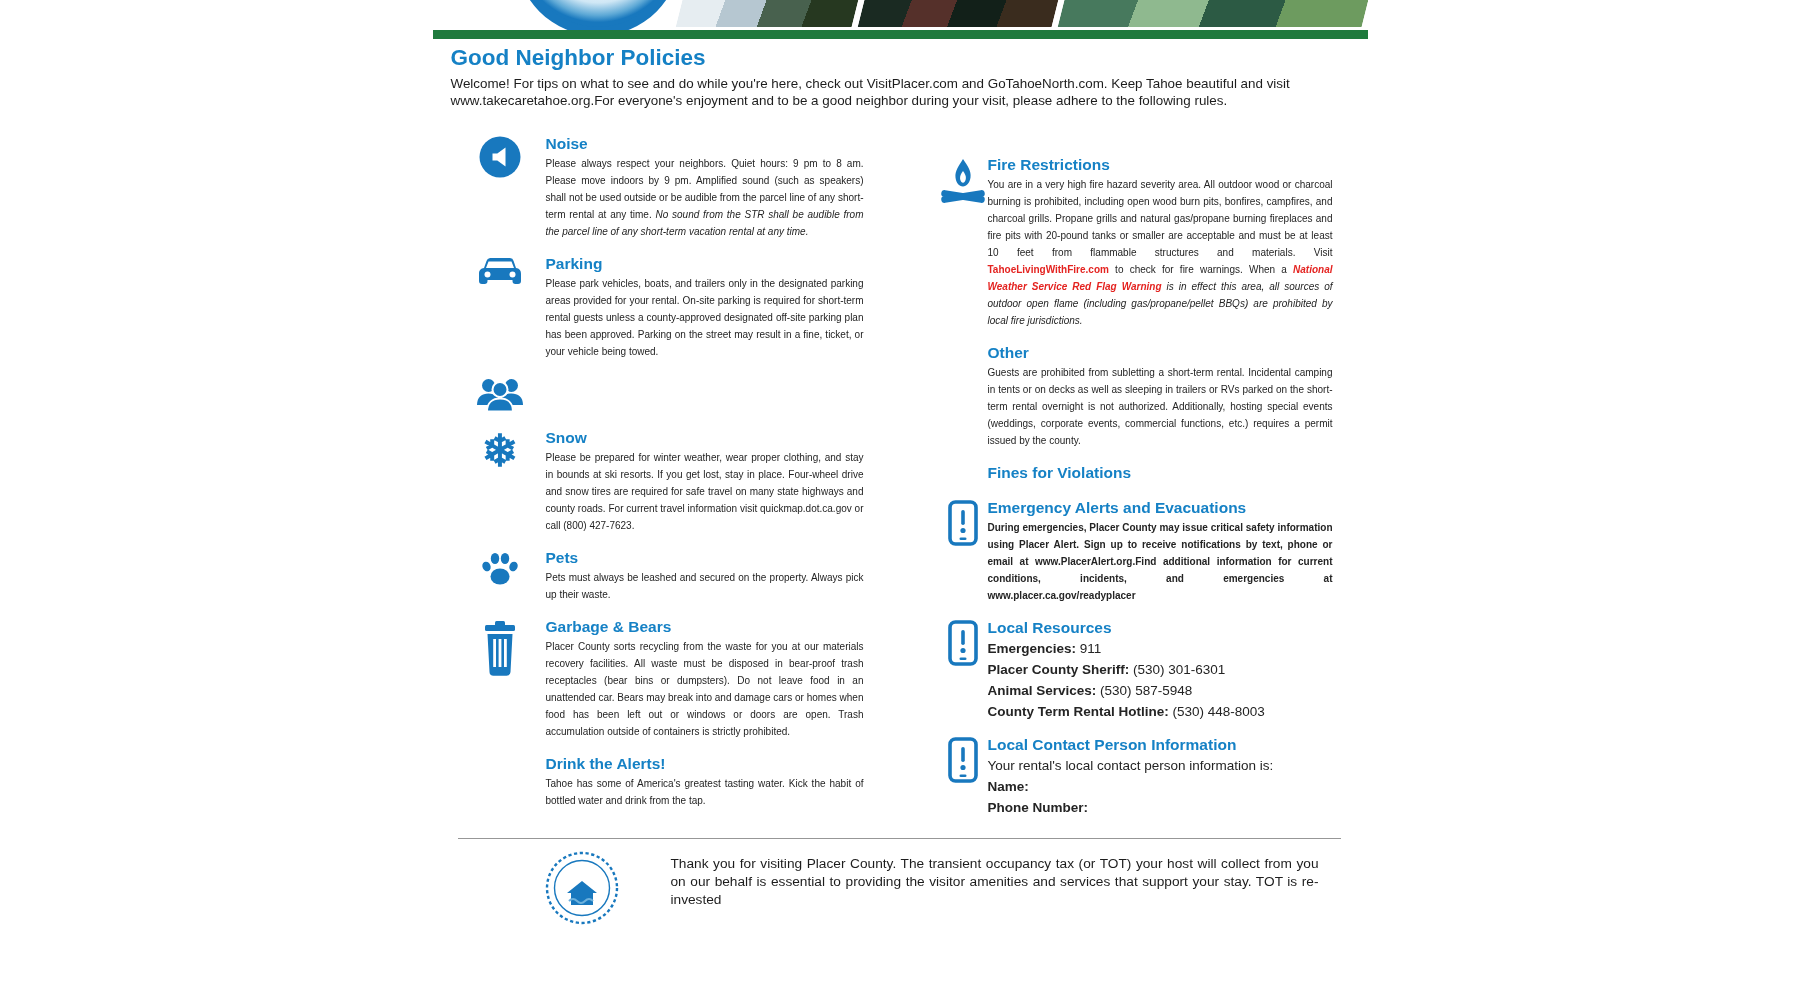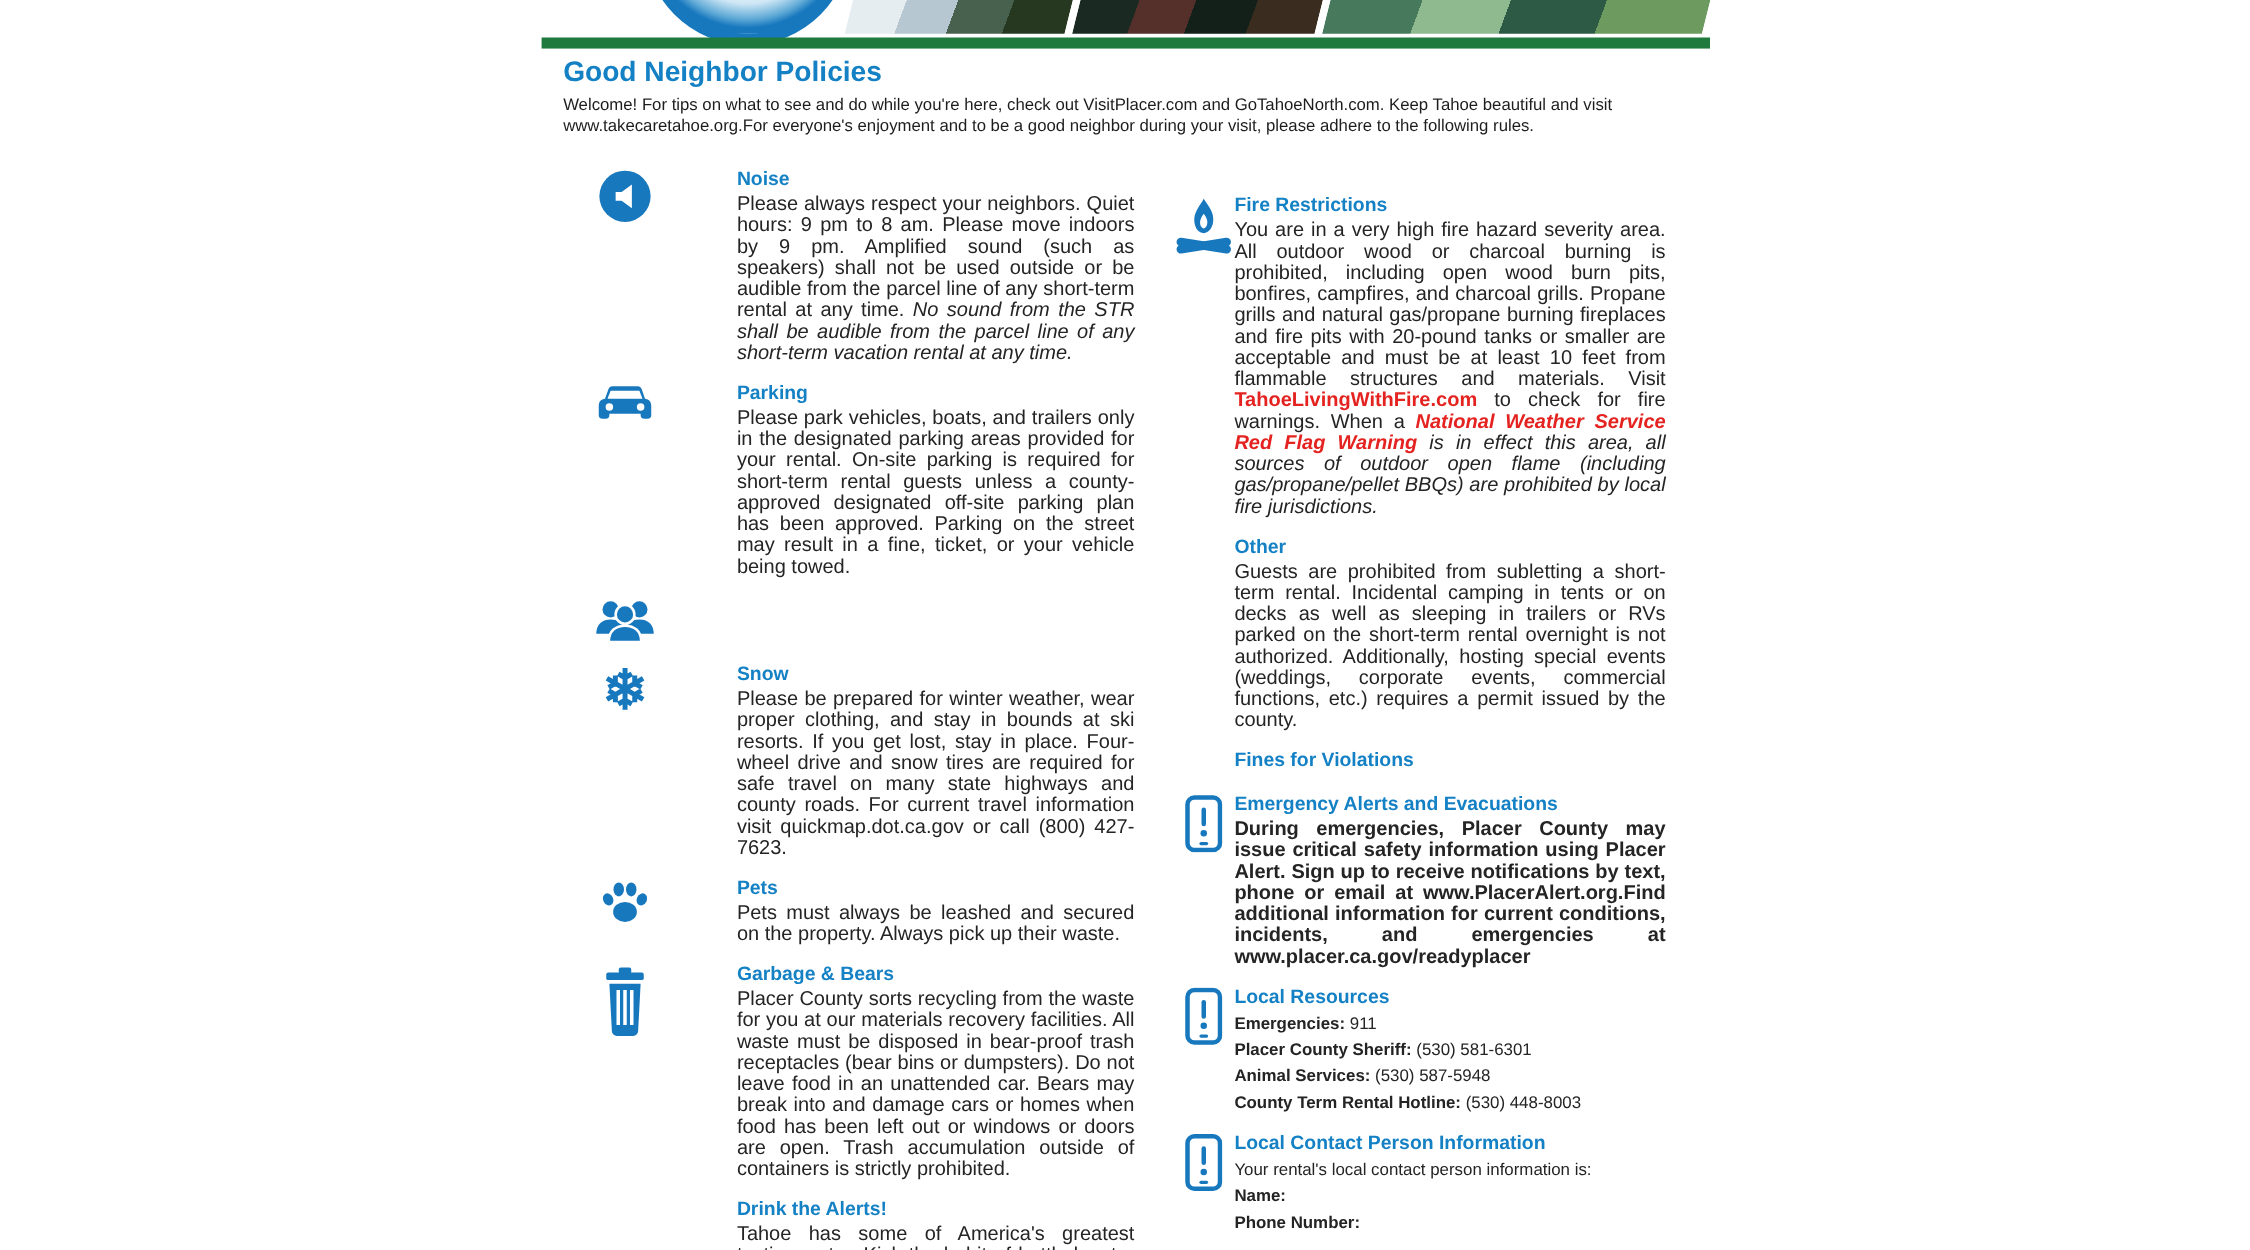--- a/index.html
+++ b/index.html
@@ -17,28 +17,28 @@
   .photo:nth-child(3){flex:1;}
   .green-bar{position:absolute;left:0;right:0;top:30px;height:9px;background:var(--green,#1f7a3d);}
   
   h1{margin:7px 0 0 18px;font-size:22.5px;line-height:24px;color:var(--blue,#1581c5);font-weight:bold;}
   .intro{margin:6px 0 0 18px;width:902px;font-size:13.4px;line-height:16.5px;color:#1d1d1d;}
   
   .columns{display:flex;margin-top:26px;}
   .col-left{width:431px;}
   .col-right{width:395px;margin-left:74px;}
   .sec{display:grid;}
-  .col-left .sec{grid-template-columns:113px 318px;gap:44px;}
+  .col-left .sec{grid-template-columns:113px 318px;}
   .col-right .sec{grid-template-columns:50px 345px;margin-top:21px;}
   .sec + .sec{margin-top:15px;}
   .icon-cell{display:flex;justify-content:center;align-items:flex-start;padding-top:1px;color:var(--iconblue,#1878be);}
   .col-left .icon-cell{padding-left:22px;}
   .snow-glyph{font-size:44px;line-height:42px;font-weight:bold;}
   h2{margin:0 0 2px;font-size:15.5px;line-height:18px;color:var(--blue,#1581c5);font-weight:bold;}
-  p.body{margin:0;font-size:16px;line-height:17px;text-align:justify;color:var(--ink,#242424);}
+  p.body{margin:0;font-size:10px;line-height:17px;text-align:justify;color:var(--ink,#242424);}
   p.res{margin:2px 0 0;font-size:13.5px;line-height:19px;color:var(--ink,#242424);}
   .sg-n{font-style:normal;}
   .sg-i{font-style:italic;}
   .sg-b{font-weight:bold;}
   .sg-rb{font-weight:bold;color:var(--red,#e42320);}
   .sg-rbi{font-weight:bold;font-style:italic;color:var(--red,#e42320);}
   
   .footer-divider{border:none;border-top:1.5px solid #979797;margin:21px 0 0 25px;width:883px;}
   .footer{display:flex;margin-top:12px;align-items:flex-start;}
   .badge{margin-left:112px;width:74px;height:74px;flex:none;color:var(--iconblue,#1878be);}
@@ -208,21 +208,21 @@
             <svg width="30" height="46" viewBox="0 0 30 46">
               <rect x="2" y="2" width="26" height="42" rx="5.5" fill="none" stroke="currentColor" stroke-width="3.6"></rect>
               <rect x="13.2" y="10" width="3.6" height="15" rx="1.8" fill="currentColor"></rect>
               <circle cx="15" cy="30.5" r="2.6" fill="currentColor"></circle>
               <rect x="11.5" y="37.5" width="7" height="2.6" rx="1.3" fill="currentColor"></rect>
             </svg>
           </div>
           <div class="text-cell">
             <h2>Local Resources</h2>
             <p class="res"><span class="sg-b">Emergencies: </span><span class="sg-n">911</span></p>
-            <p class="res"><span class="sg-b">Placer County Sheriff: </span><span class="sg-n">(530) 581-6301</span></p>
+            <p class="res"><span class="sg-b">Placer County Sheriff: </span><span class="sg-n">(530) 301-6301</span></p>
             <p class="res"><span class="sg-b">Animal Services: </span><span class="sg-n">(530) 587-5948</span></p>
             <p class="res"><span class="sg-b">County Term Rental Hotline: </span><span class="sg-n">(530) 448-8003</span></p>
           </div>
         </section>
         <section class="sec">
           <div class="icon-cell">
             <svg width="30" height="46" viewBox="0 0 30 46">
               <rect x="2" y="2" width="26" height="42" rx="5.5" fill="none" stroke="currentColor" stroke-width="3.6"></rect>
               <rect x="13.2" y="10" width="3.6" height="15" rx="1.8" fill="currentColor"></rect>
               <circle cx="15" cy="30.5" r="2.6" fill="currentColor"></circle>

